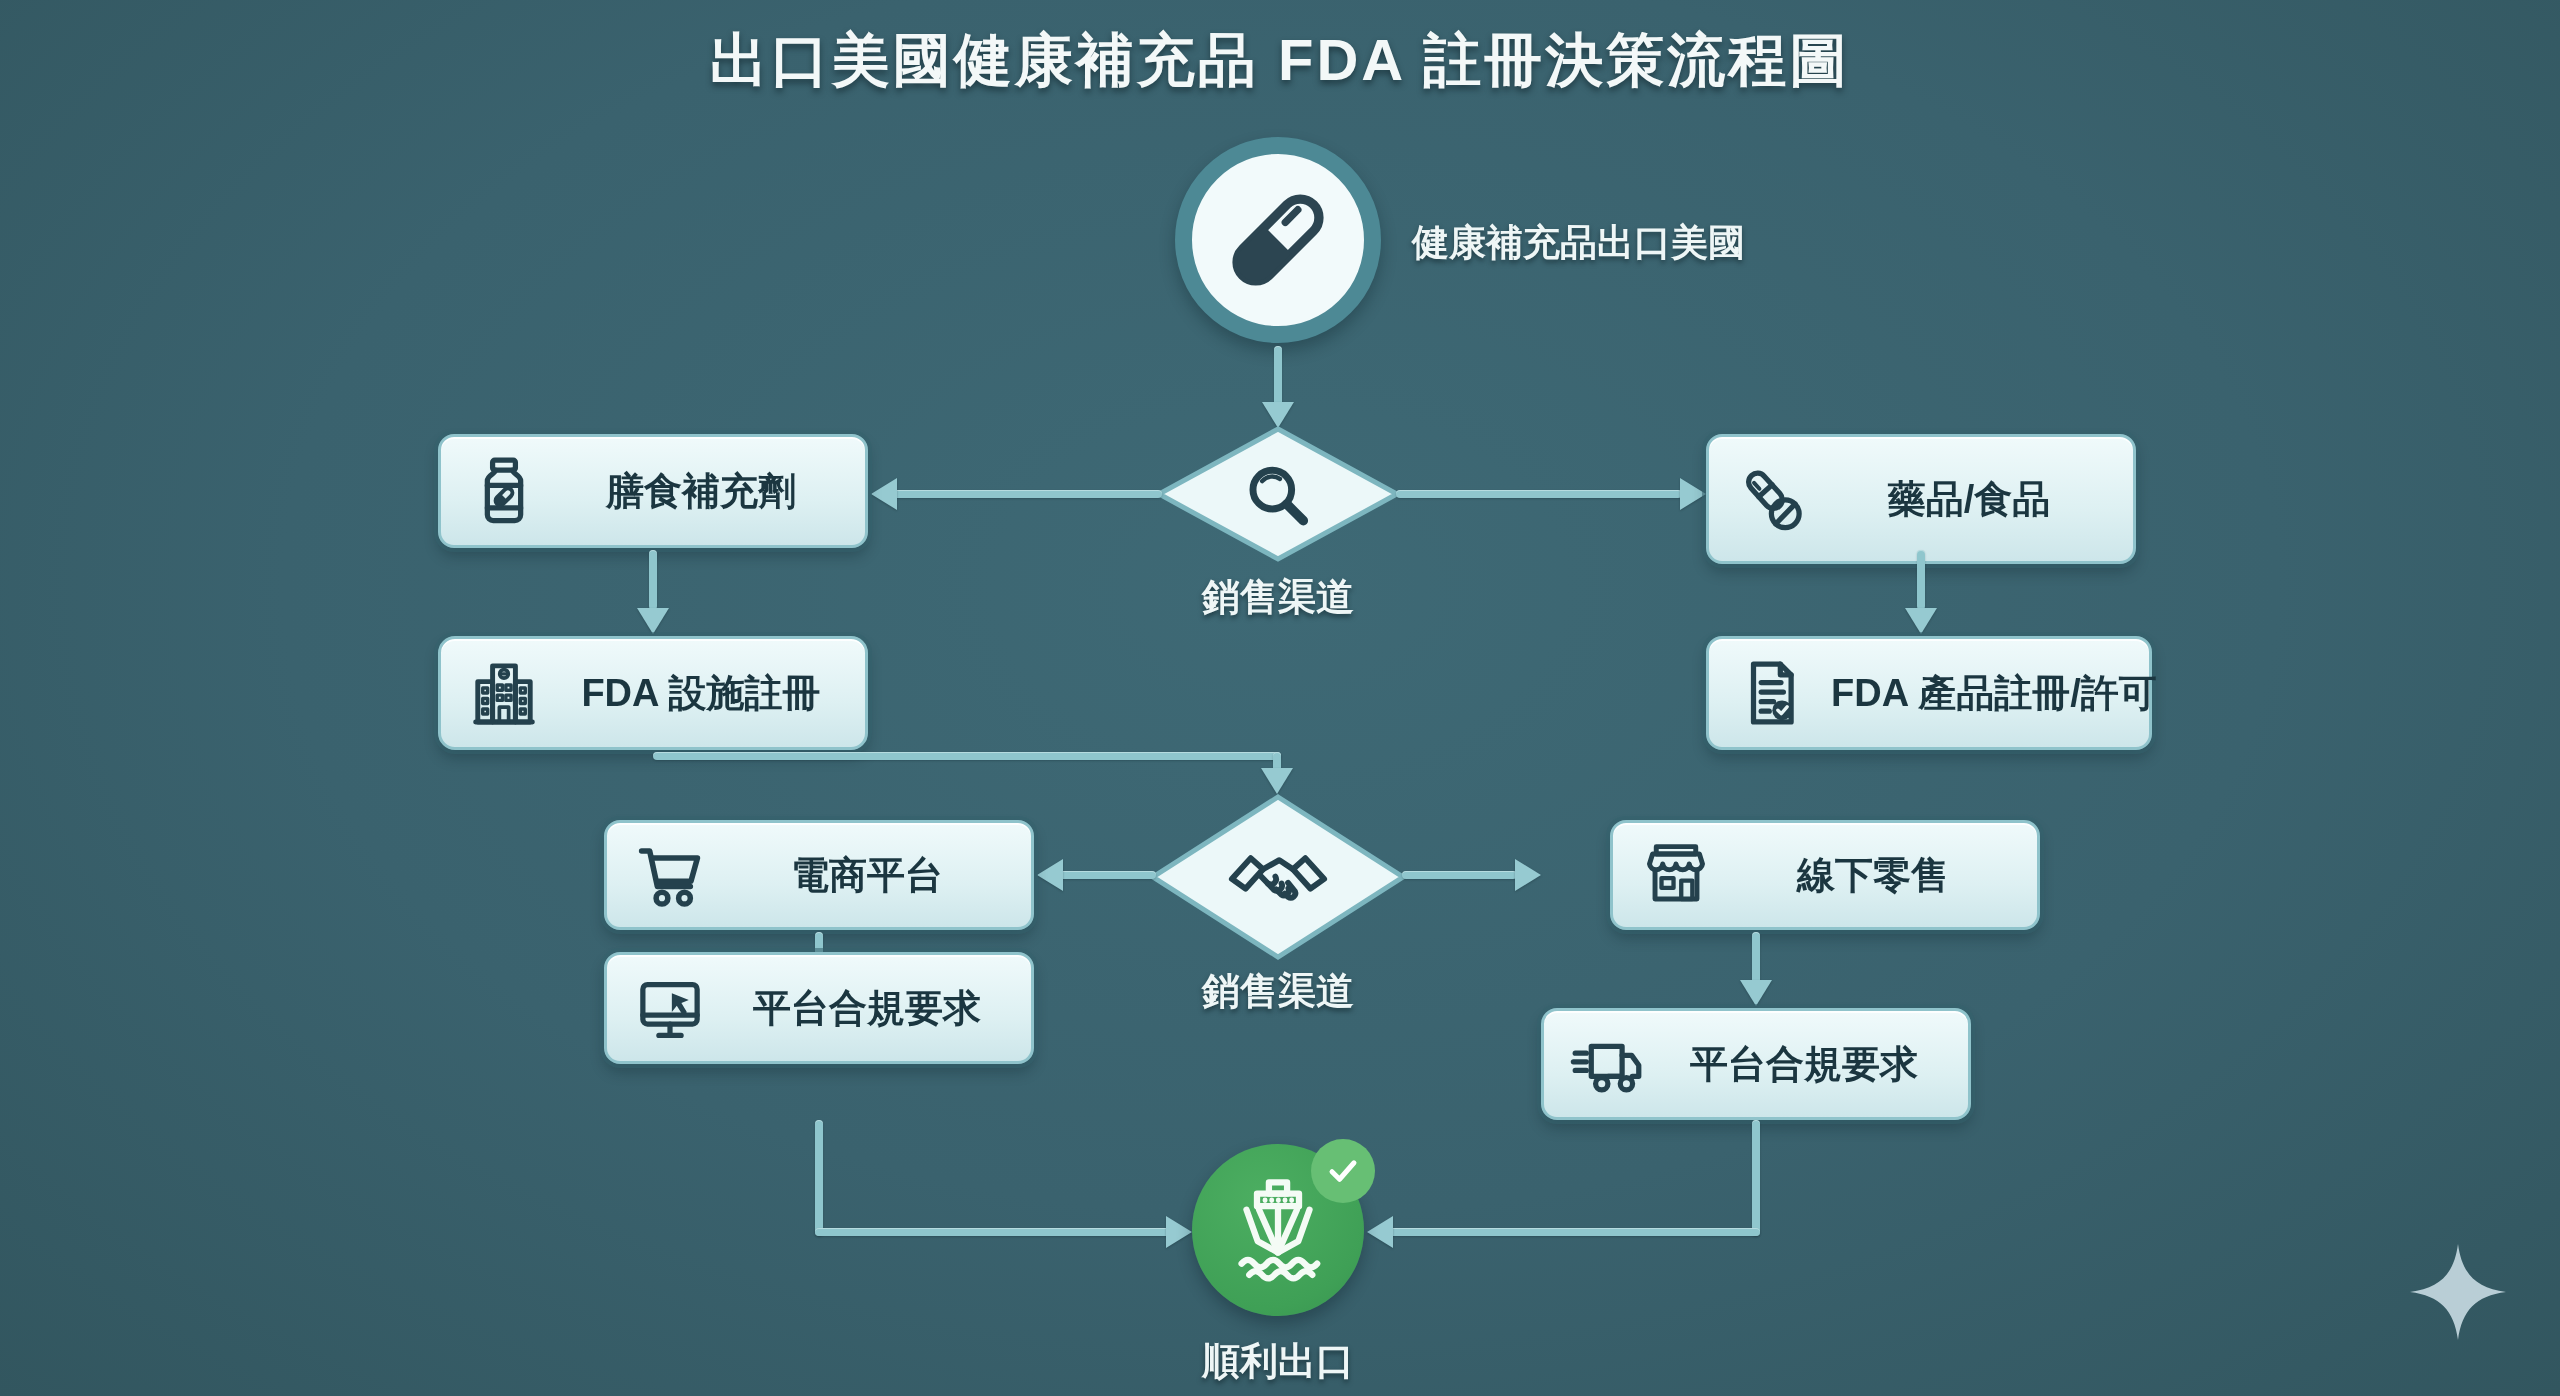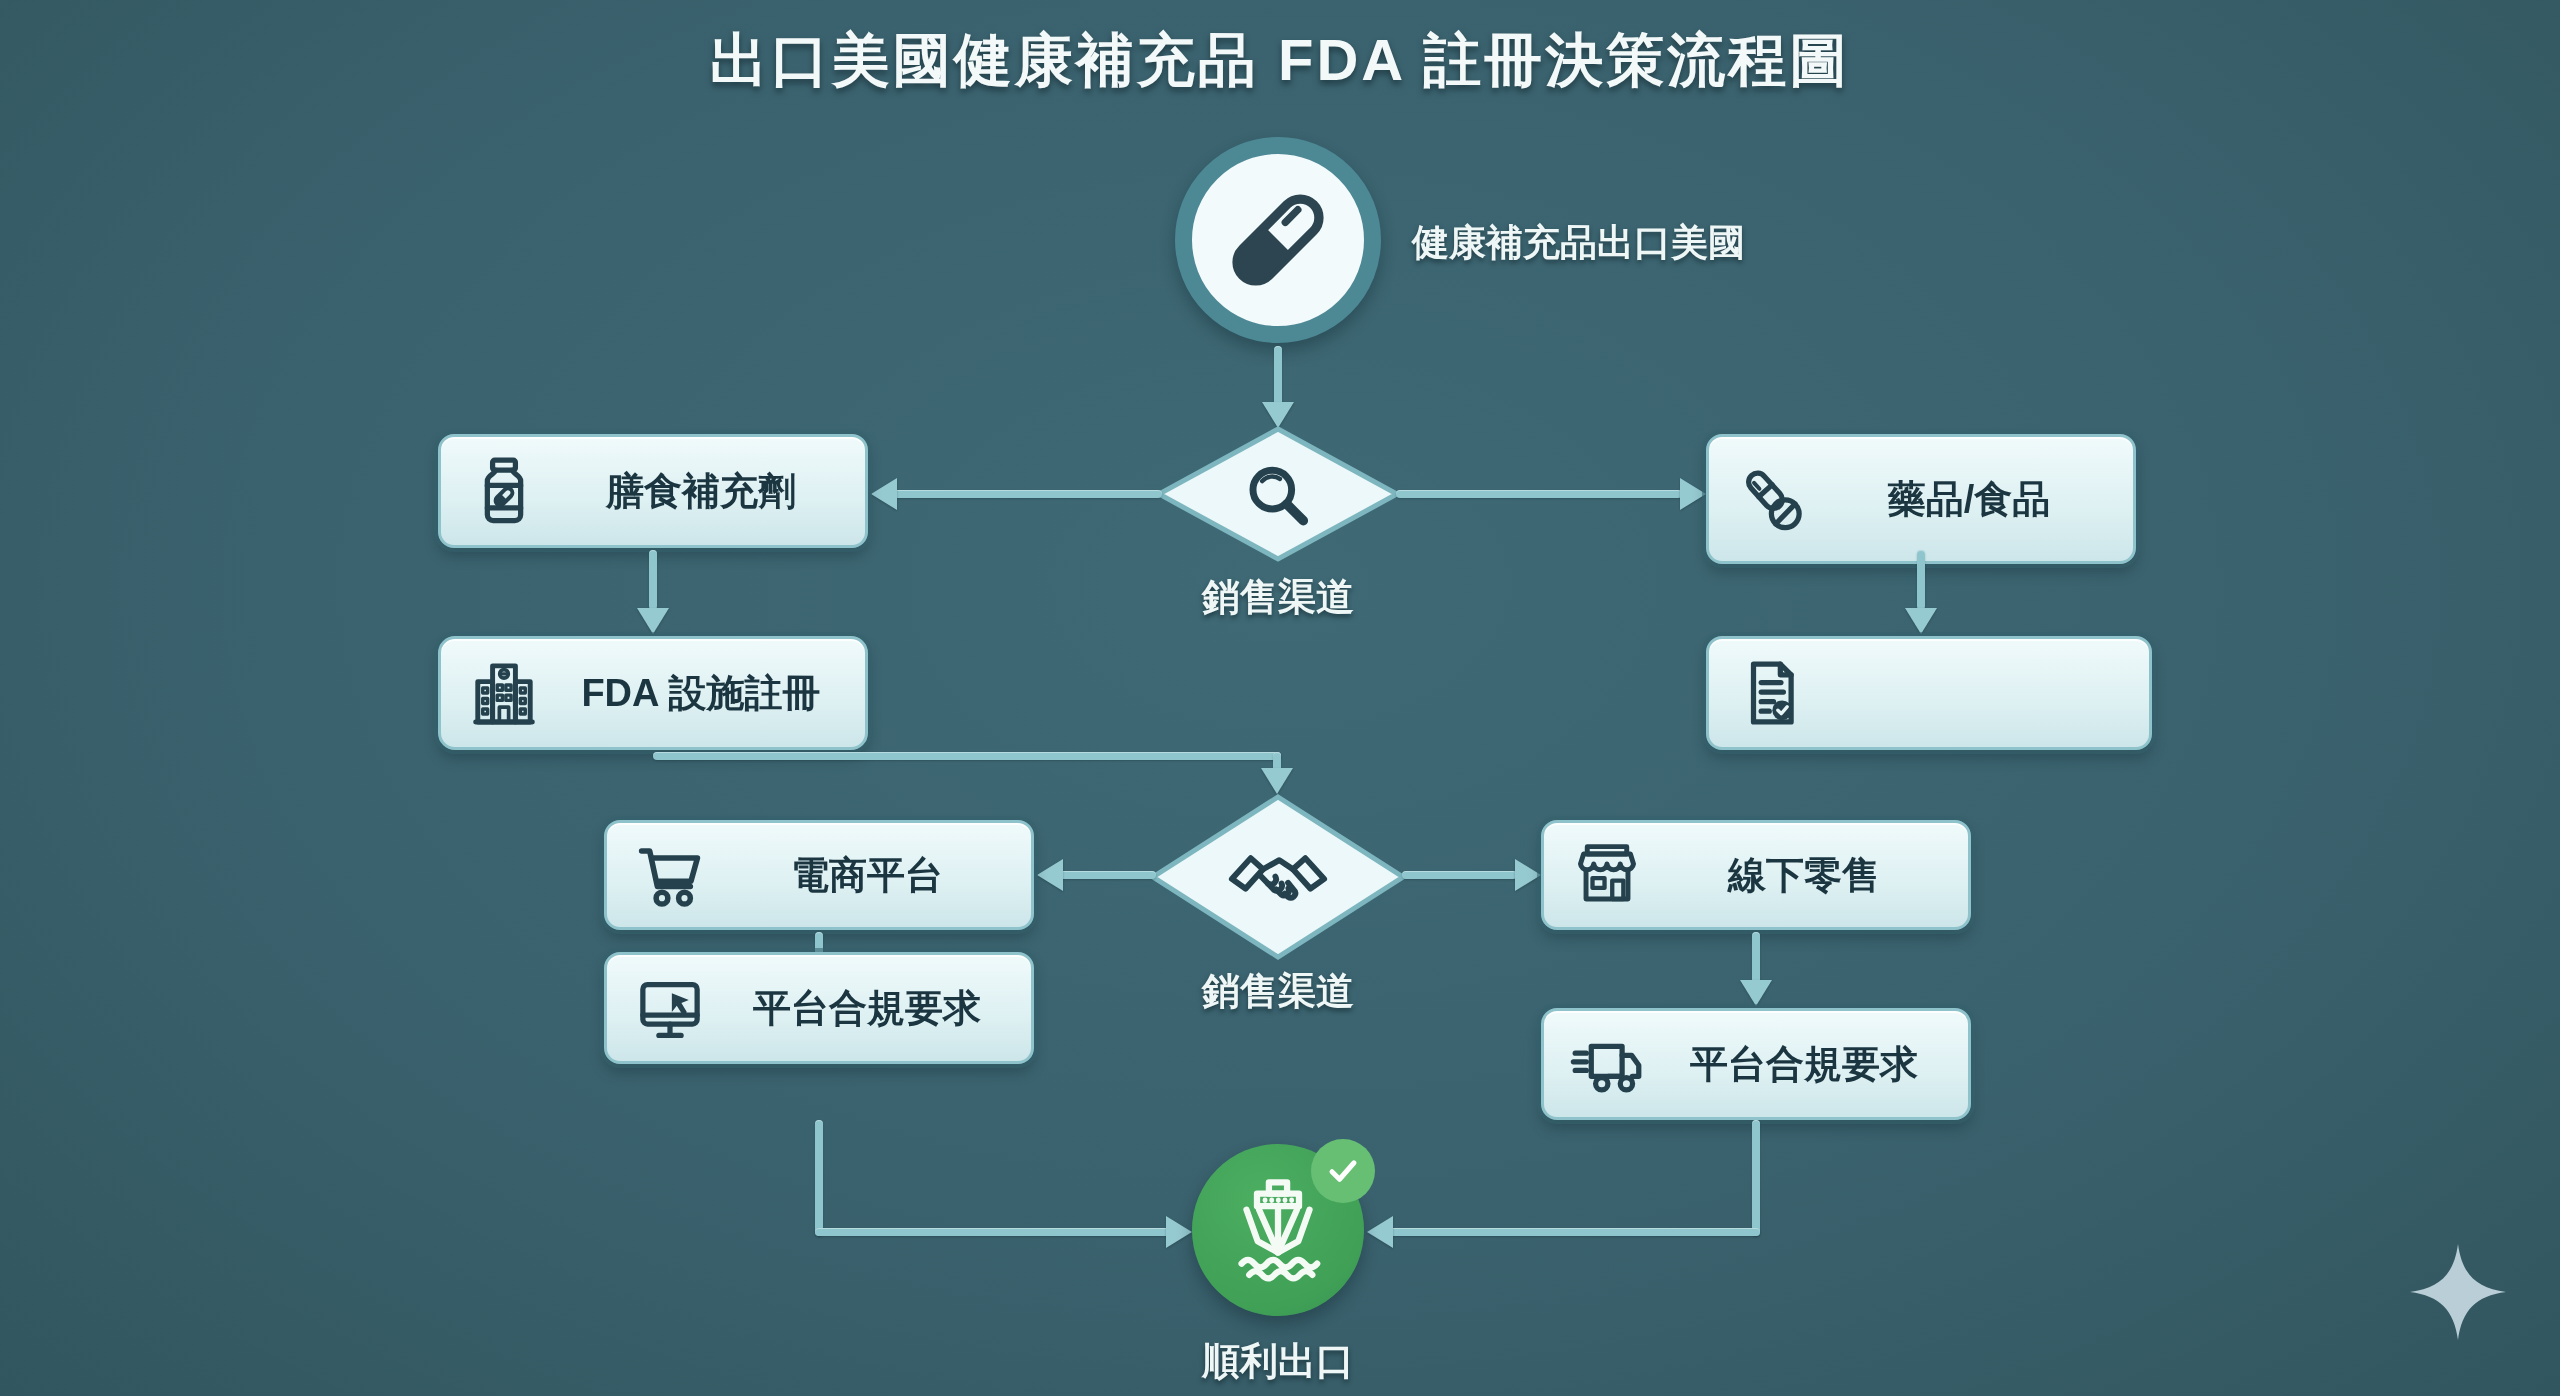--- a/index.html
+++ b/index.html
@@ -152,20 +152,21 @@
     <svg class="icon" viewBox="0 0 24 24" fill="none" stroke="#24414d" stroke-width="1.7" stroke-linecap="round" stroke-linejoin="round">
       <path d="M6,2.6 h8.7 l3.5,3.5 v15.3 h-12.2 z"></path>
       <path d="M14.7,2.6 v3.5 h3.5"></path>
       <path d="M8.5,8.6 h6.4"></path>
       <path d="M8.5,11.7 h7.2"></path>
       <path d="M8.5,14.8 h4"></path>
       <path d="M8.5,17.9 h2.6"></path>
       <circle cx="15.3" cy="17.6" r="3.2" fill="#24414d" stroke="none"></circle>
       <polyline points="13.9,17.6 15,18.7 16.9,16.5" stroke="#e8f5f6" stroke-width="1.1"></polyline>
     </svg>
+    <div class="lbl" style="font-size:38px;">FDA 產品註冊/許可</div>
   </div>
 
   <div class="line" style="left:653px;top:752px;width:628px;height:8px;"></div>
   <div class="line" style="left:1273px;top:752px;width:8px;height:22px;"></div>
   <div class="arr down" style="left:1261px;top:768px;"></div>
 
   <div class="diamond" style="left:1148px;top:792px;width:260px;height:170px;">
     <svg class="shape" width="260" height="170" viewBox="0 0 260 170">
       <polygon points="130,5 255,85 130,165 5,85" fill="#ecf8f9" stroke="#7db6bf" stroke-width="5"></polygon>
     </svg>
@@ -190,21 +191,21 @@
   <div class="node-box" style="left:604px;top:820px;width:430px;height:110px;">
     <svg class="icon" viewBox="0 0 24 24" fill="none" stroke="#24414d" stroke-width="1.8" stroke-linecap="round" stroke-linejoin="round">
       <path d="M2.8,4.2 h2.6 l2.5,11.5 h10.7"></path>
       <path d="M6.1,6.5 h14.8 l-2.1,7.5 h-10.4"></path>
       <circle cx="9.4" cy="19.5" r="1.9"></circle>
       <circle cx="16.7" cy="19.5" r="1.9"></circle>
     </svg>
     <div class="lbl">電商平台</div>
   </div>
 
-  <div class="node-box" style="left:1541px;top:820px;width:430px;height:110px;">
+  <div class="node-box" style="left:1610px;top:820px;width:430px;height:110px;">
     <svg class="icon" viewBox="0 0 24 24" fill="none" stroke="#24414d" stroke-width="1.6" stroke-linecap="round" stroke-linejoin="round">
       <rect x="5.6" y="2.8" width="12.8" height="2.4"></rect>
       <path d="M4.4,5.2 l-1,3.2 a2.17,2.17 0 0 0 4.3,0 a2.17,2.17 0 0 0 4.3,0 a2.17,2.17 0 0 0 4.3,0 a2.17,2.17 0 0 0 4.3,0 l-1,-3.2 z"></path>
       <path d="M5.2,10.8 v9 h13.6 v-9"></path>
       <rect x="13.7" y="13.8" width="3.6" height="6" stroke-width="1.4"></rect>
       <rect x="7.3" y="13" width="3.9" height="3.2" stroke-width="1.4"></rect>
     </svg>
     <div class="lbl">線下零售</div>
   </div>
 

